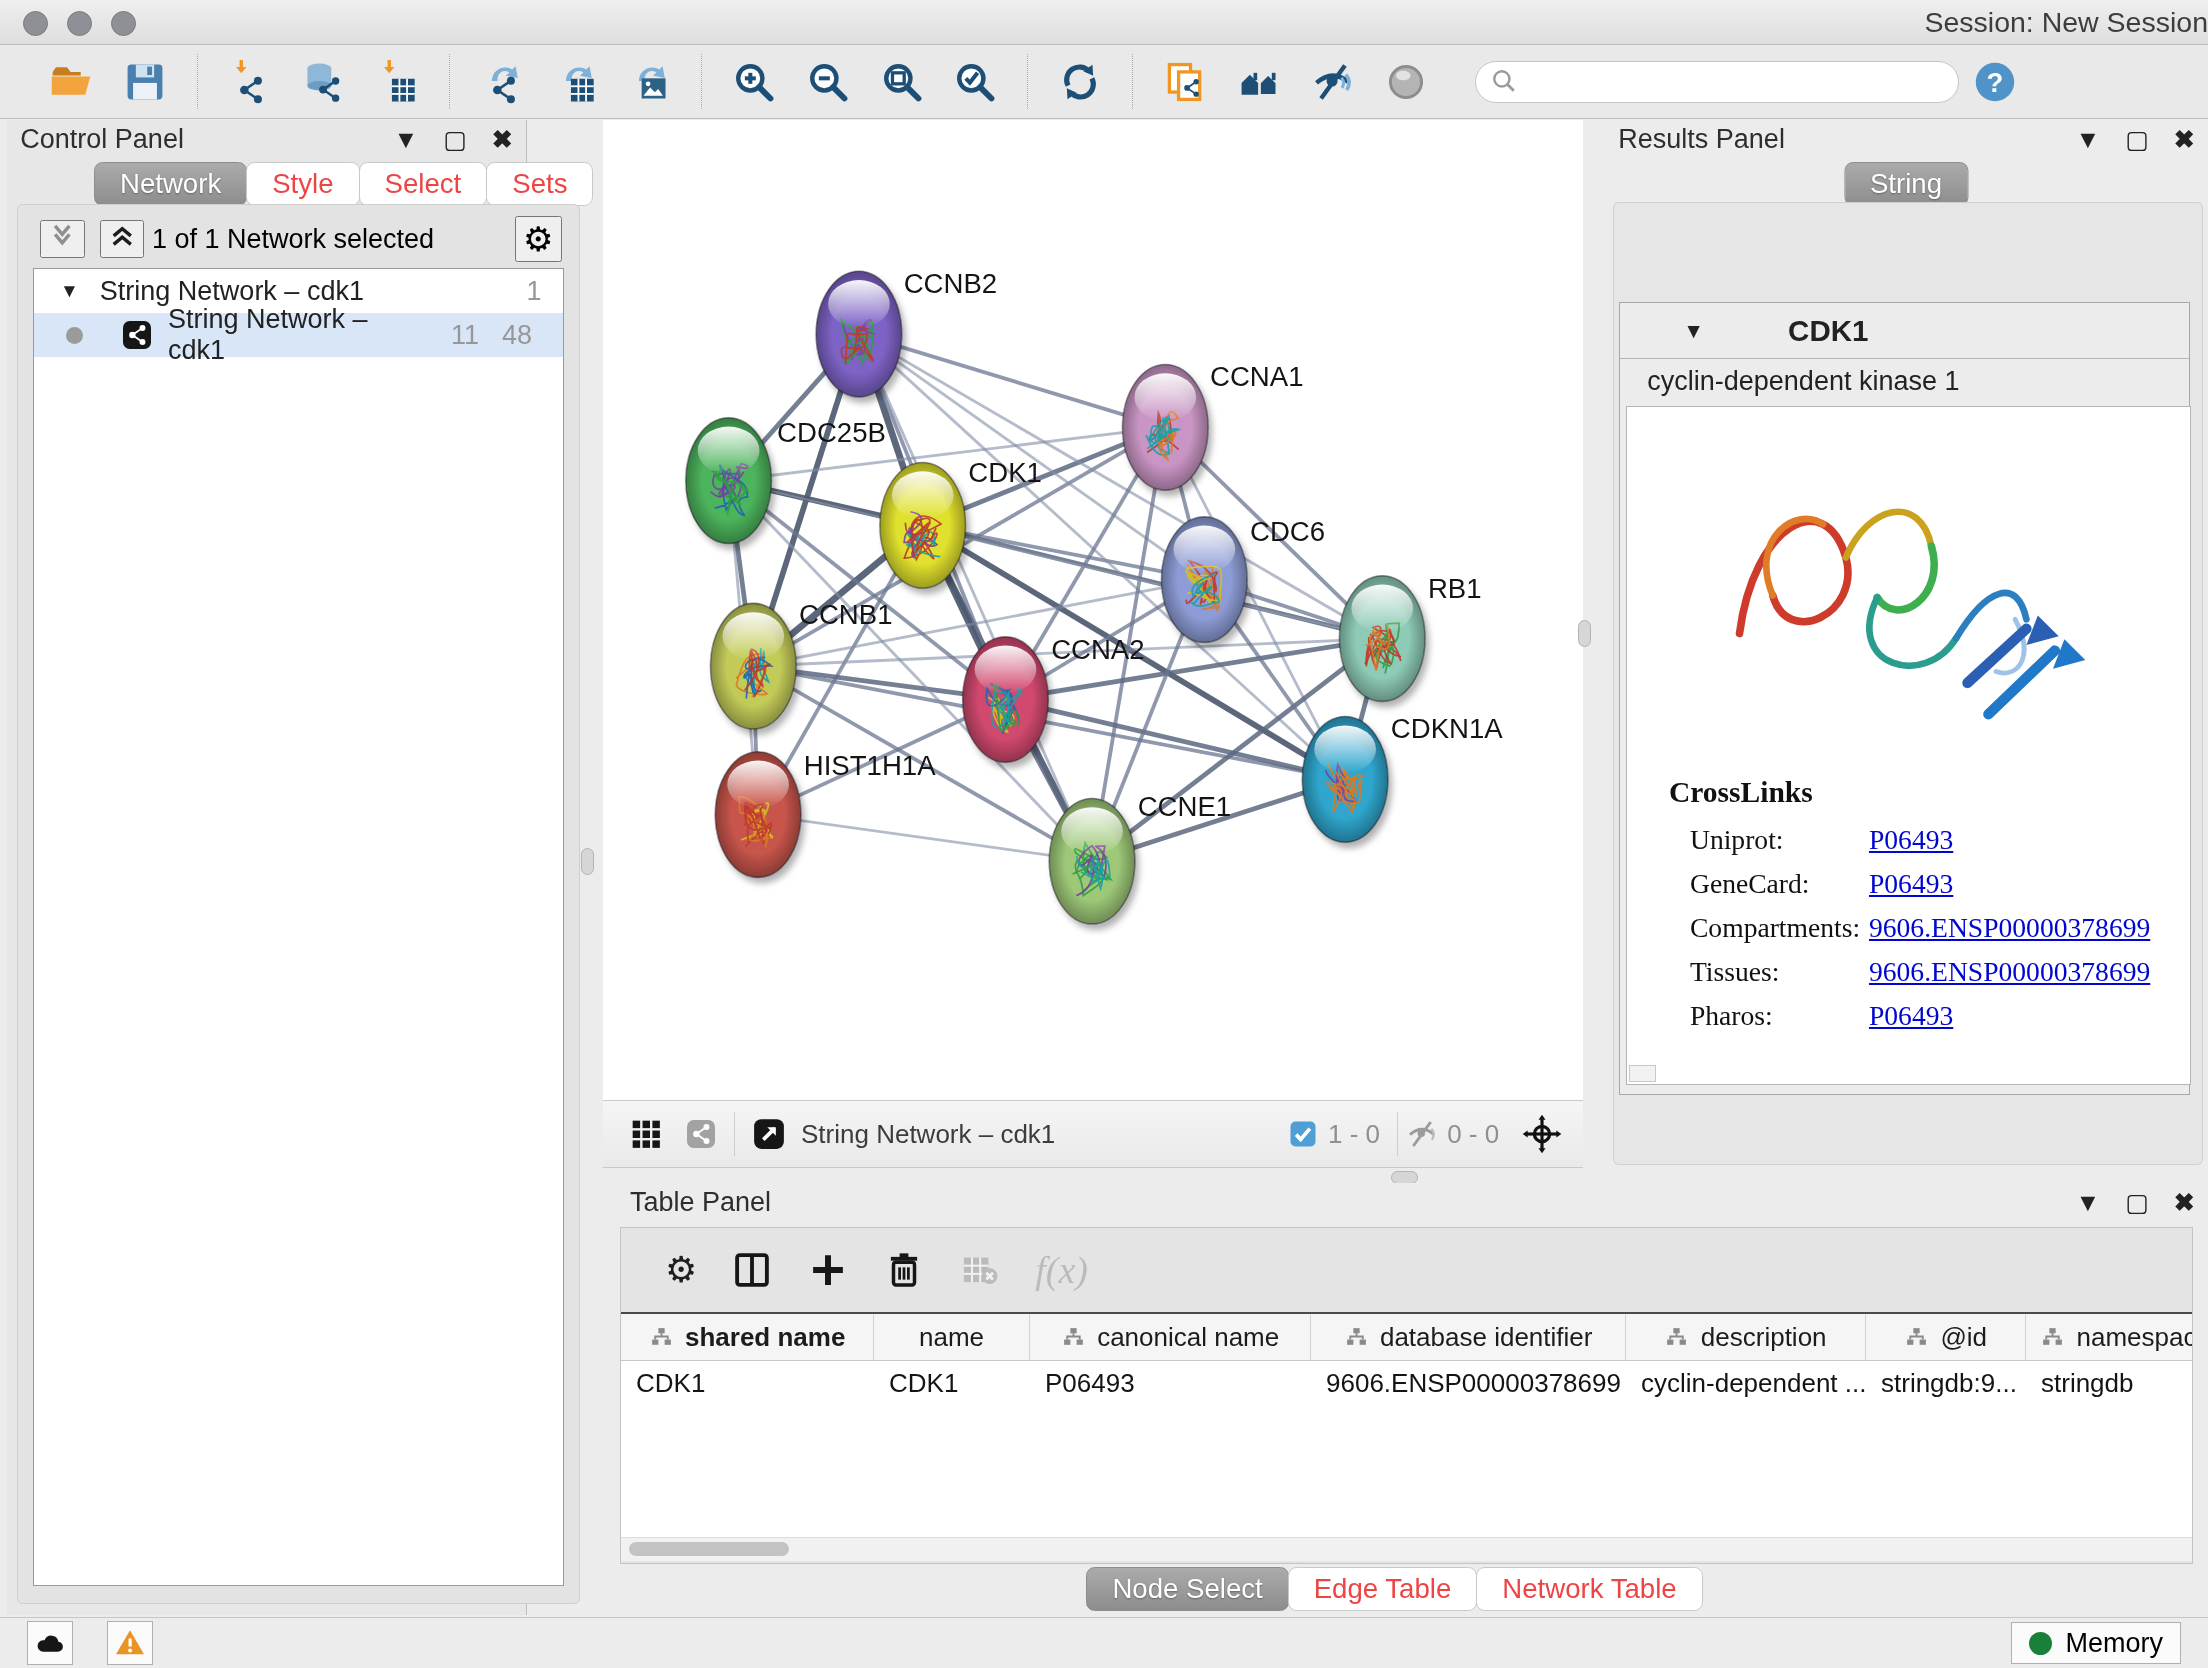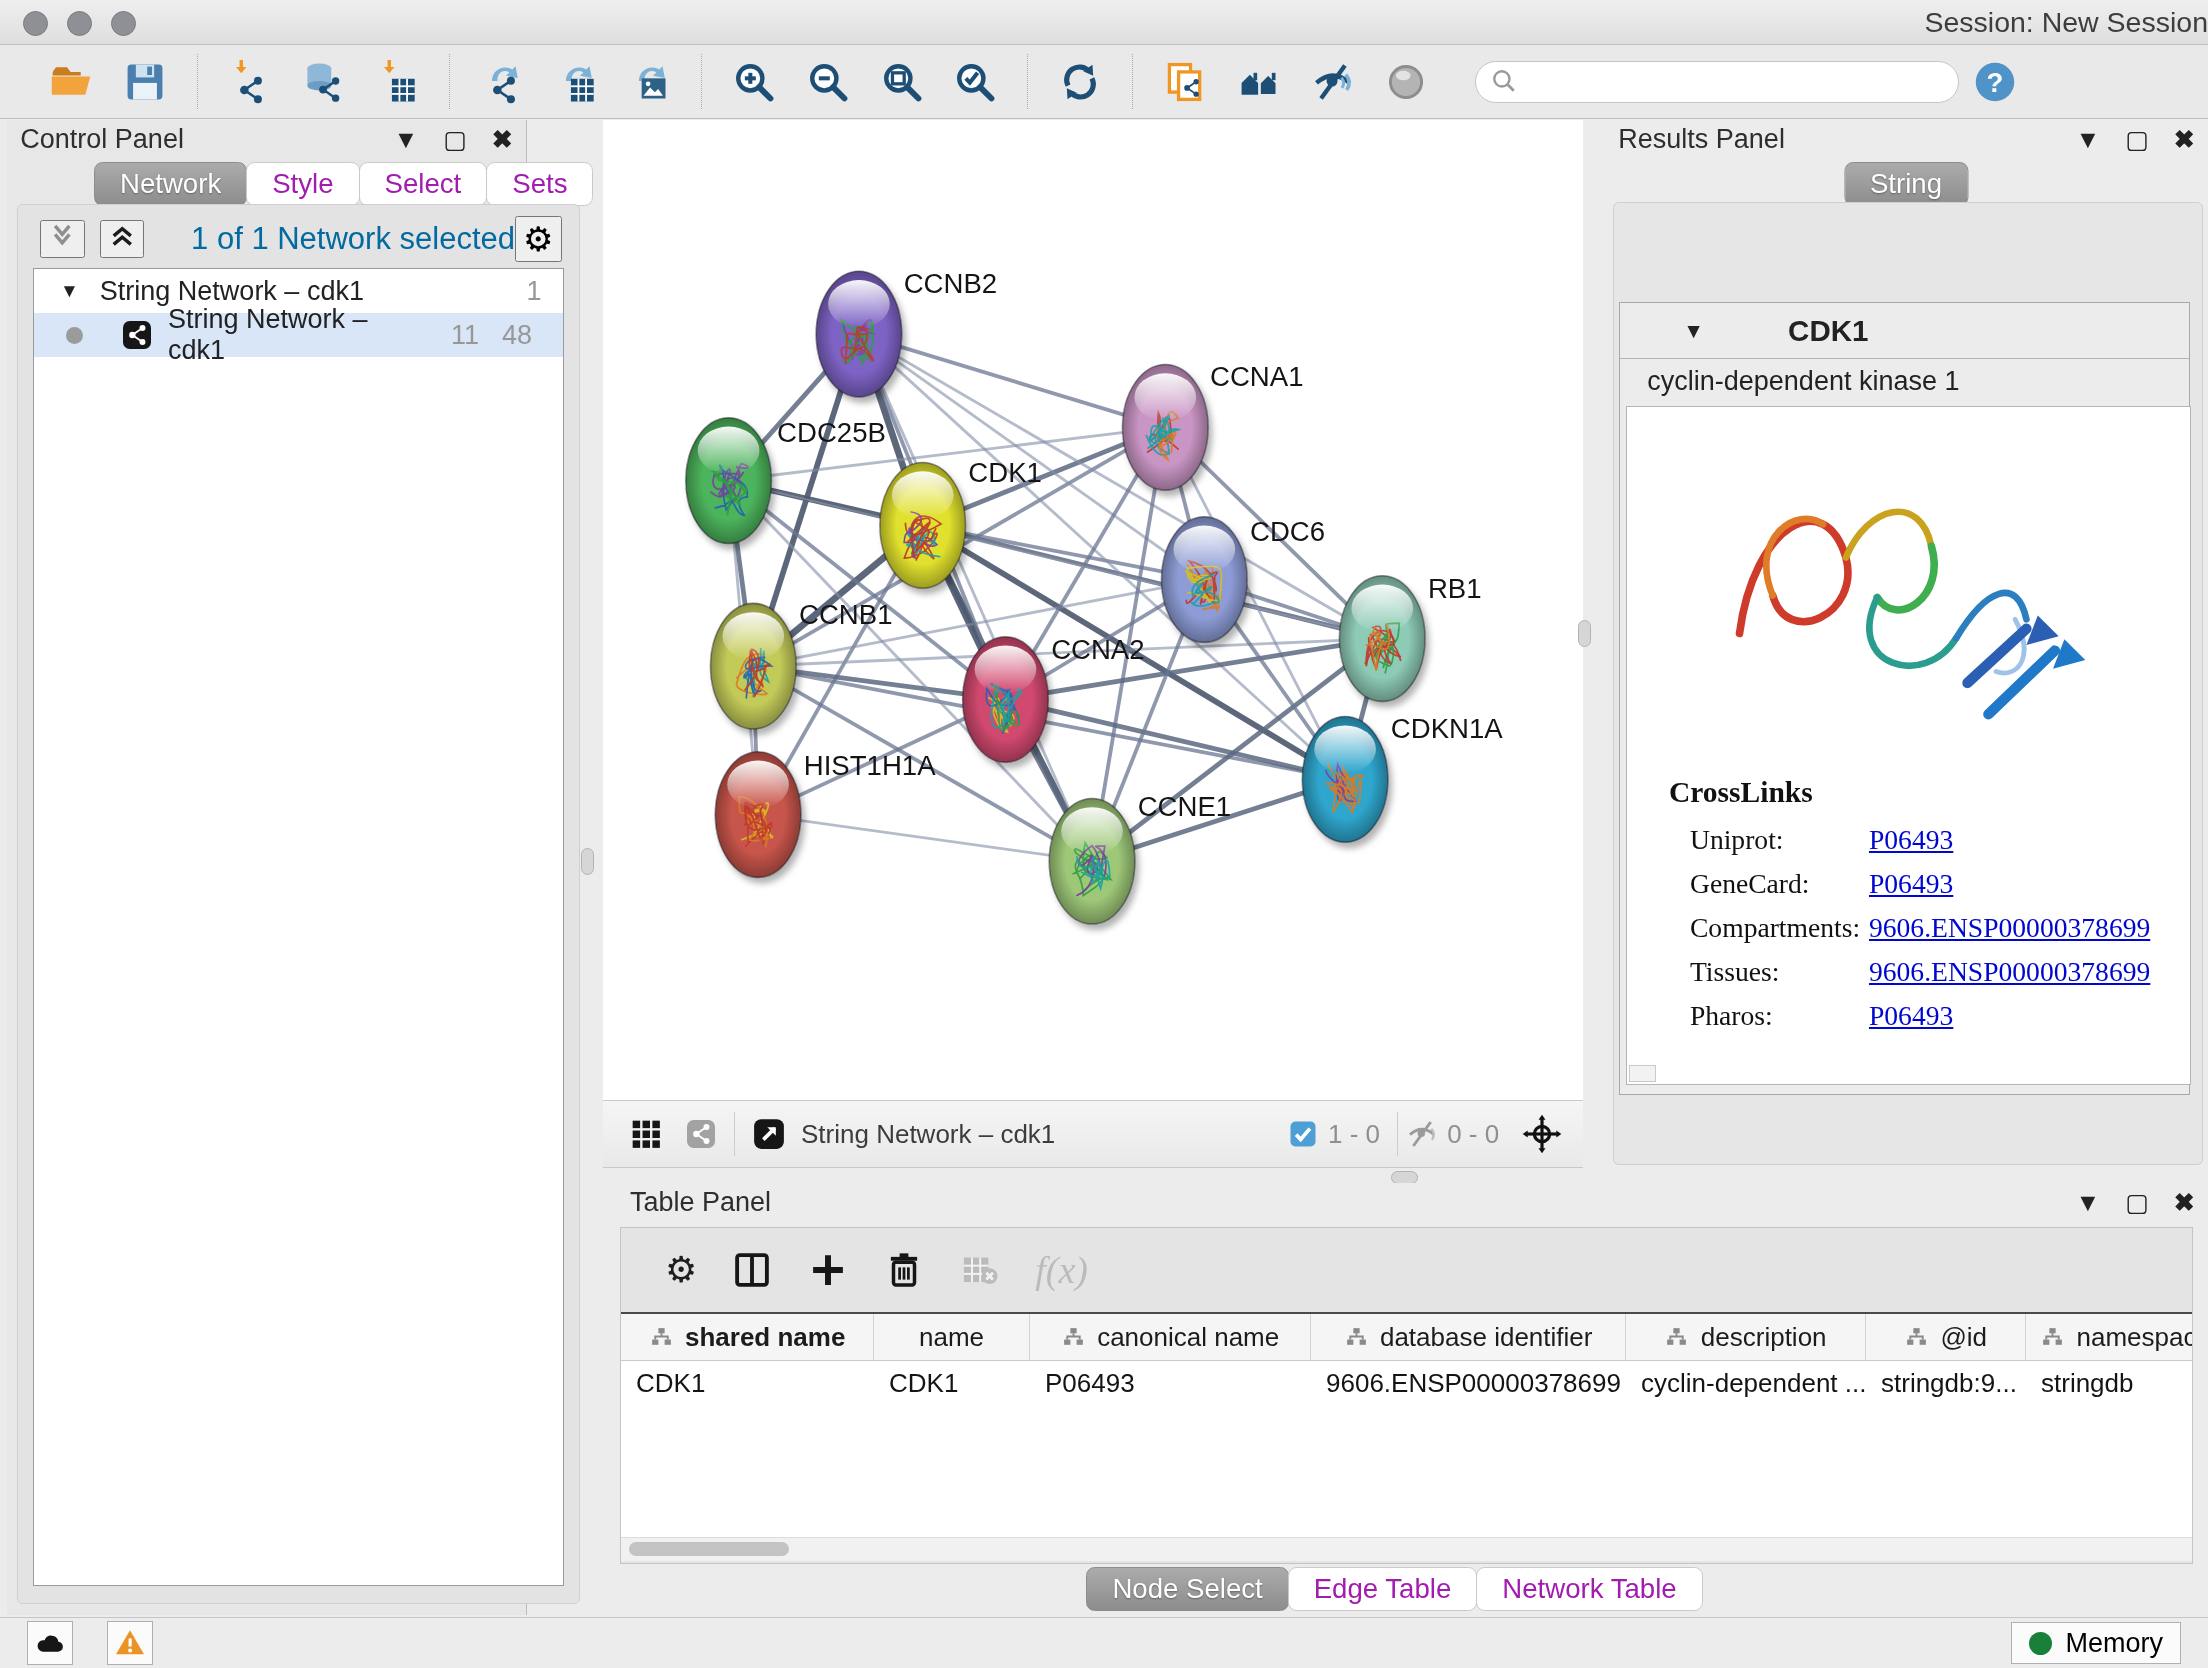--- a/index.html
+++ b/index.html
@@ -22,29 +22,29 @@
               display:flex;align-items:center;padding-left:13.3px;margin-left:32px}
   .search-box input{border:none;outline:none;font-size:25px;flex:1;background:transparent;margin-left:7.6px;
                     font-family:"Liberation Sans",sans-serif}
   
   .dock-head{height:38px;display:flex;align-items:center;font-size:27px;color:#2e2e2e;padding:0 13.3px}
   .dock-head .sp{flex:1}
   .dock-head .hicon{margin-left:25px;font-size:25px;color:#222;background:none;border:none;padding:0;cursor:pointer}
   
   .tabrow{display:flex;align-items:flex-end}
   .tab{background:#fff;border:1px solid #c9c9c9;padding:0 25px;height:42px;line-height:42px;font-size:27.6px;
-       border-radius:8.6px 8.6px 8.6px 8.6px;margin-left:-1px;color:#a21caf;cursor:pointer;white-space:nowrap}
+       border-radius:8.6px 8.6px 8.6px 8.6px;margin-left:-1px;color:#ef4444;cursor:pointer;white-space:nowrap}
   .tab.sel{background:linear-gradient(#ababab,#8d8d8d);color:#fff;border-color:#8d8d8d;
            text-shadow:0 1px 1.9px rgba(0,0,0,.35)}
   
   .cpanel{left:7px;top:120px;width:520px;height:1495px;background:#e7e7e7;border-right:1px solid #bcbcbc;box-sizing:border-box}
   .cp-sub{position:absolute;left:9.5px;top:84px;width:561px;height:1398px;background:#e3e3e3;
           border:1px solid #cfcfcf;border-radius:5.7px}
   .cp-toolrow{position:absolute;left:0;top:9.5px;width:100%;height:49px;display:flex;align-items:center;padding:0 17px;box-sizing:border-box}
-  .cp-toolrow .txt{flex:1;text-align:right;font-size:31px;color:#0369a1}
+  .cp-toolrow .txt{flex:1;text-align:left;font-size:27px;color:#000000}
   .netlist{position:absolute;left:15px;top:63px;width:529px;height:1316px;background:#fff;border:1px solid #9a9a9a}
   .tree-row{height:44px;display:flex;align-items:center;font-size:27px;padding:0 9.5px;cursor:pointer}
   .tree-row .lbl{flex:1;margin-left:9.5px}
   .tree-row .cnt{color:#979797;margin-left:23px}
   .tree-row.sel{background:#d9e6f8}
   
   .canvas{left:603px;top:120px;width:980px;height:981px;background:#fff}
   .cv-status{left:603px;top:1100px;width:980px;height:68px;background:linear-gradient(#f5f5f5,#e9e9e9);
              border-top:1px solid #c9c9c9;border-bottom:1px solid #c9c9c9;display:flex;align-items:center;box-sizing:border-box}
   .cv-status .vsep{width:1px;height:44px;background:#cdcdcd;margin:0 17px}

